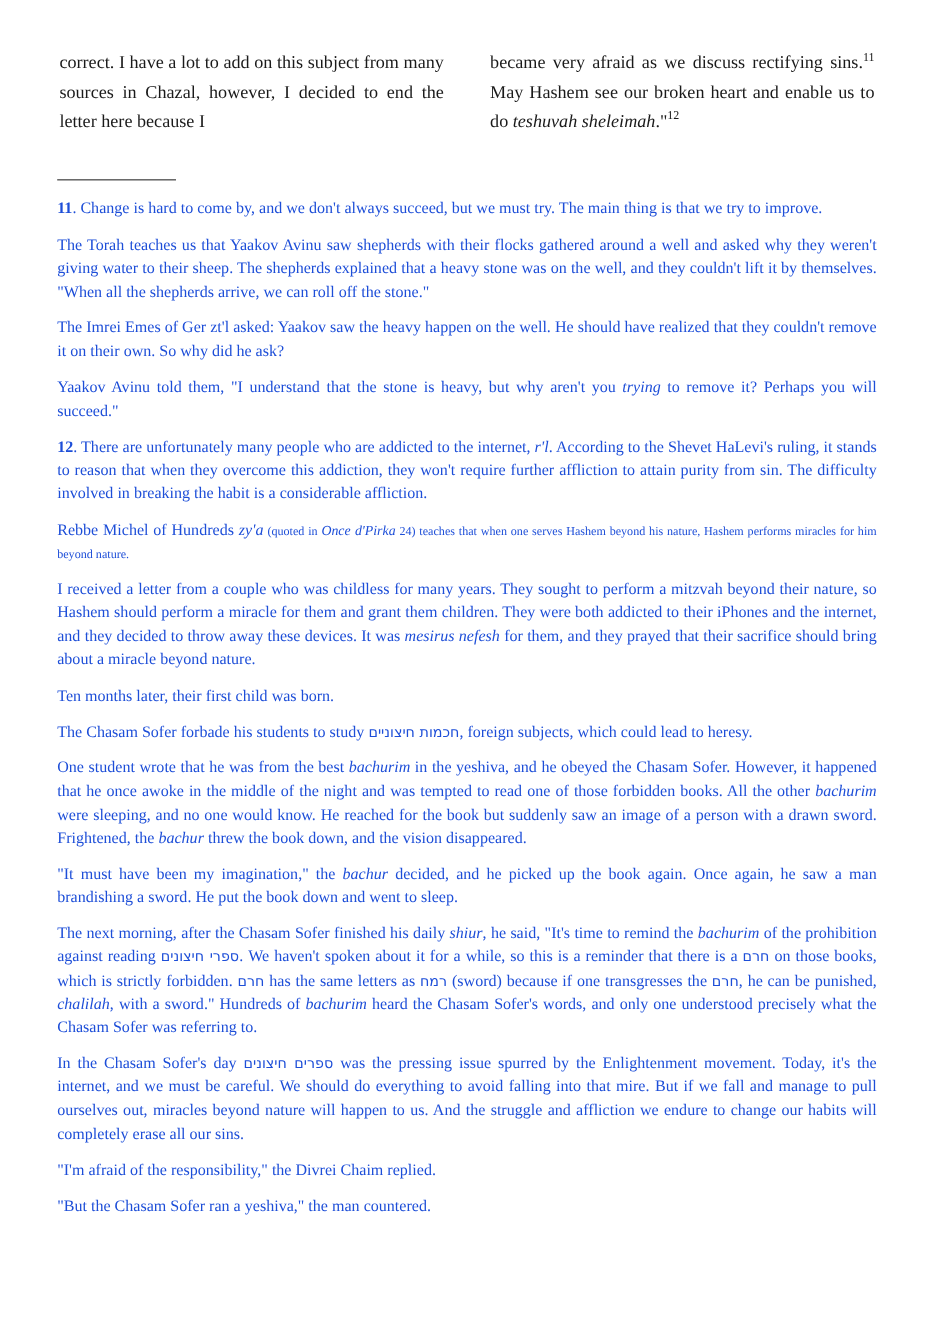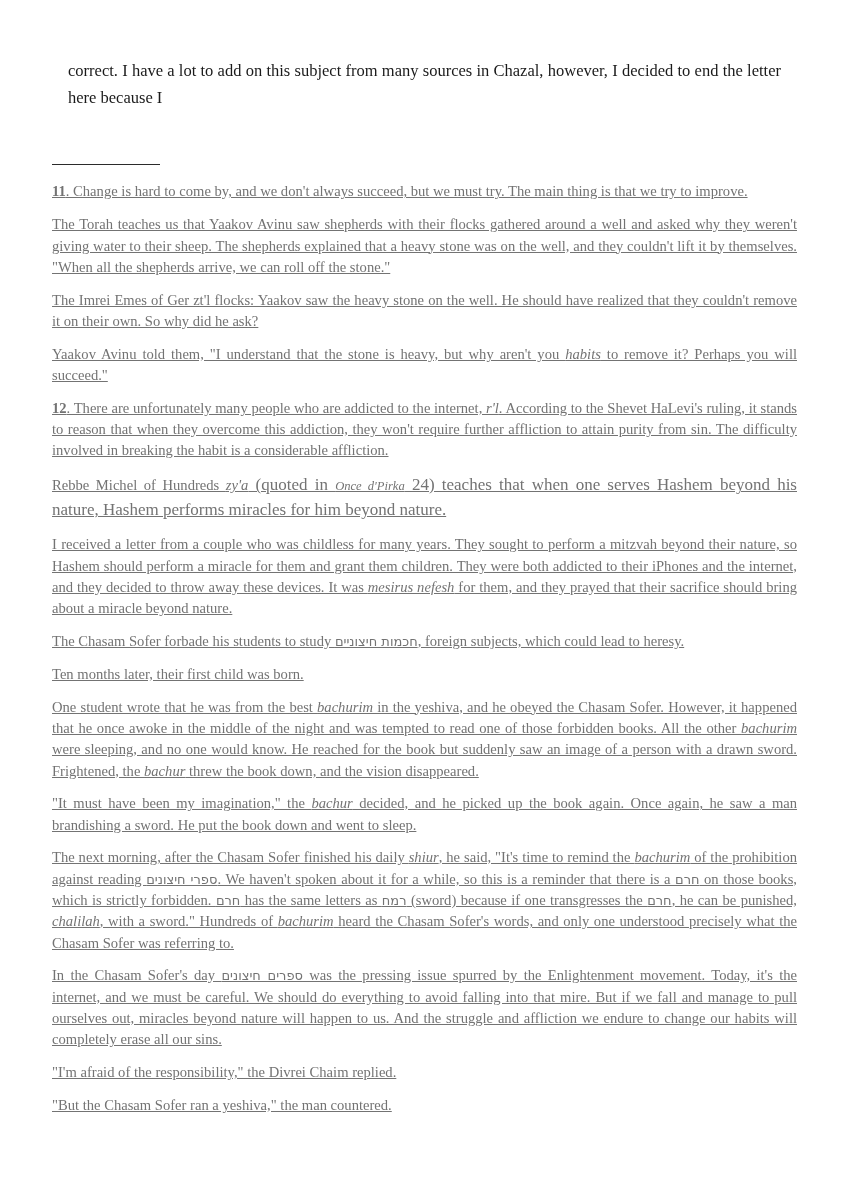--- a/index.html
+++ b/index.html
@@ -51,40 +51,39 @@
     margin-top: 12px;
   }
   .col {
     flex: 1 1 0;
     font-size: 16.5px;
     line-height: 1.62;
     text-align: justify;
     text-justify: inter-word;
   }
   .col p {
-    margin: 16px;
+    margin: 2px;
   }
   sup {
     font-size: 0.66em;
     vertical-align: super;
     line-height: 0;
   }
   .fn-rule {
     width: 108px;
     height: 1px;
     background: #2b2b2b;
     margin: 37px 0 16px 0;
   }
   .notes {
     font-size: 14.6px;
     line-height: 1.46;
     text-align: justify;
     text-justify: inter-word;
-    color: #737373;
-    text-decoration: underline;
+    color: #1d4ed8;
   }
   .notes p {
     margin: 0 0 11.5px 0;
   }
   .notes p:last-child {
     margin-bottom: 0;
   }
   .fn-num {
     font-weight: bold;
   }
@@ -95,56 +94,59 @@
     font-family: "DejaVu Sans", sans-serif;
     font-size: 13px;
     direction: rtl;
     unicode-bidi: isolate;
   }
   .small-it {
     font-style: italic;
     font-size: 12.6px;
   }
   .small-cap-src {
-    font-size: 17px;
+    font-size: 11px;
   }
 </style>
 </head>
 <body>
 
 <div class="page">
 
 
   <div class="body-cols">
     <div class="col">
       <p><span>correct. I have a lot to add on this subject from many sources in Chazal, however, I decided to end the letter here because I</span></p>
     </div>
+    <div class="col">
+      <p><span>became very afraid as we discuss rectifying sins.</span><sup>11</sup><span> May Hashem see our broken heart and enable us to do </span><span class="it">teshuvah sheleimah</span><span>."</span><sup>12</sup></p>
+    </div>
   </div>
 
   <div class="fn-rule"></div>
 
   <div class="notes">
 
     <p><span class="fn-num">11</span><span>. Change is hard to come by, and we don't always succeed, but we must try. The main thing is that we try to improve.</span></p>
 
     <p><span>The Torah teaches us that Yaakov Avinu saw shepherds with their flocks gathered around a well and asked why they weren't giving water to their sheep. The shepherds explained that a heavy stone was on the well, and they couldn't lift it by themselves. "When all the shepherds arrive, we can roll off the stone."</span></p>
 
-    <p><span>The Imrei Emes of Ger zt'l flocks: Yaakov saw the heavy stone on the well. He should have realized that they couldn't remove it on their own. So why did he ask?</span></p>
+    <p><span>The Imrei Emes of Ger zt'l asked: Yaakov saw the heavy happen on the well. He should have realized that they couldn't remove it on their own. So why did he ask?</span></p>
 
-    <p><span>Yaakov Avinu told them, "I understand that the stone is heavy, but why aren't you </span><span class="it">habits</span><span> to remove it? Perhaps you will succeed."</span></p>
+    <p><span>Yaakov Avinu told them, "I understand that the stone is heavy, but why aren't you </span><span class="it">trying</span><span> to remove it? Perhaps you will succeed."</span></p>
 
     <p><span class="fn-num">12</span><span>. There are unfortunately many people who are addicted to the internet, </span><span class="it">r'l</span><span>. According to the Shevet HaLevi's ruling, it stands to reason that when they overcome this addiction, they won't require further affliction to attain purity from sin. The difficulty involved in breaking the habit is a considerable affliction.</span></p>
 
     <p><span>Rebbe Michel of Hundreds </span><span class="it">zy'a</span><span class="small-cap-src"> (quoted in </span><span class="small-it">Once d'Pirka</span><span class="small-cap-src"> 24) teaches that when one serves Hashem beyond his nature, Hashem performs miracles for him beyond nature.</span></p>
 
     <p><span>I received a letter from a couple who was childless for many years. They sought to perform a mitzvah beyond their nature, so Hashem should perform a miracle for them and grant them children. They were both addicted to their iPhones and the internet, and they decided to throw away these devices. It was </span><span class="it">mesirus nefesh</span><span> for them, and they prayed that their sacrifice should bring about a miracle beyond nature.</span></p>
 
+    <p><span>Ten months later, their first child was born.</span></p>
+
     <p><span>The Chasam Sofer forbade his students to study </span><span class="heb">חכמות חיצוניים</span><span>, foreign subjects, which could lead to heresy.</span></p>
-
-    <p><span>Ten months later, their first child was born.</span></p>
 
     <p><span>One student wrote that he was from the best </span><span class="it">bachurim</span><span> in the yeshiva, and he obeyed the Chasam Sofer. However, it happened that he once awoke in the middle of the night and was tempted to read one of those forbidden books. All the other </span><span class="it">bachurim</span><span> were sleeping, and no one would know. He reached for the book but suddenly saw an image of a person with a drawn sword. Frightened, the </span><span class="it">bachur</span><span> threw the book down, and the vision disappeared.</span></p>
 
     <p><span>"It must have been my imagination," the </span><span class="it">bachur</span><span> decided, and he picked up the book again. Once again, he saw a man brandishing a sword. He put the book down and went to sleep.</span></p>
 
     <p><span>The next morning, after the Chasam Sofer finished his daily </span><span class="it">shiur</span><span>, he said, "It's time to remind the </span><span class="it">bachurim</span><span> of the prohibition against reading </span><span class="heb">ספרי חיצונים</span><span>. We haven't spoken about it for a while, so this is a reminder that there is a </span><span class="heb">חרם</span><span> on those books, which is strictly forbidden. </span><span class="heb">חרם</span><span> has the same letters as </span><span class="heb">רמח</span><span> (sword) because if one transgresses the </span><span class="heb">חרם</span><span>, he can be punished, </span><span class="it">chalilah</span><span>, with a sword." Hundreds of </span><span class="it">bachurim</span><span> heard the Chasam Sofer's words, and only one understood precisely what the Chasam Sofer was referring to.</span></p>
 
     <p><span>In the Chasam Sofer's day </span><span class="heb">ספרים חיצונים</span><span> was the pressing issue spurred by the Enlightenment movement. Today, it's the internet, and we must be careful. We should do everything to avoid falling into that mire. But if we fall and manage to pull ourselves out, miracles beyond nature will happen to us. And the struggle and affliction we endure to change our habits will completely erase all our sins.</span></p>
 
 

